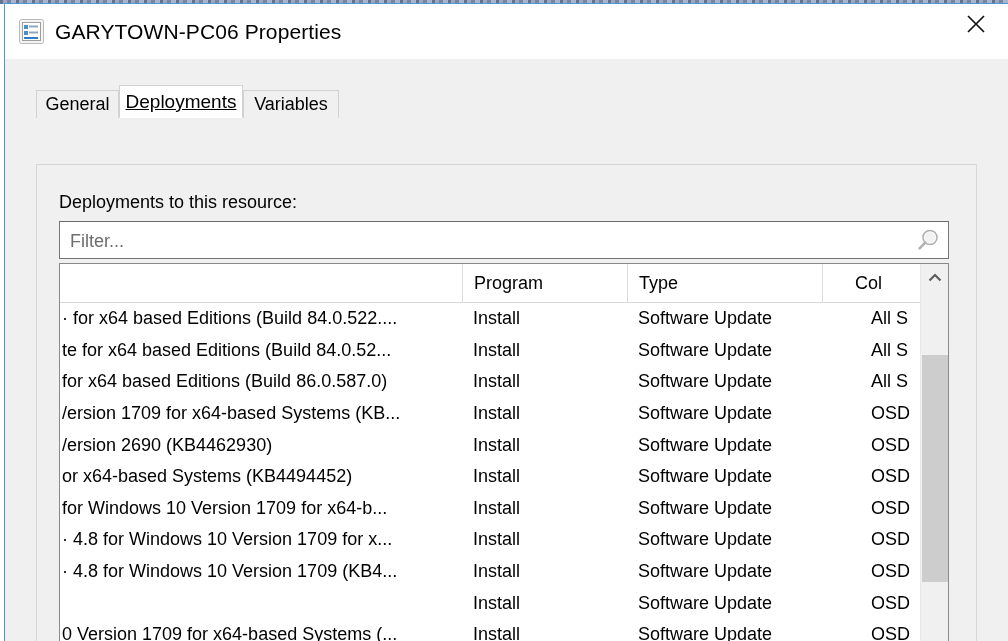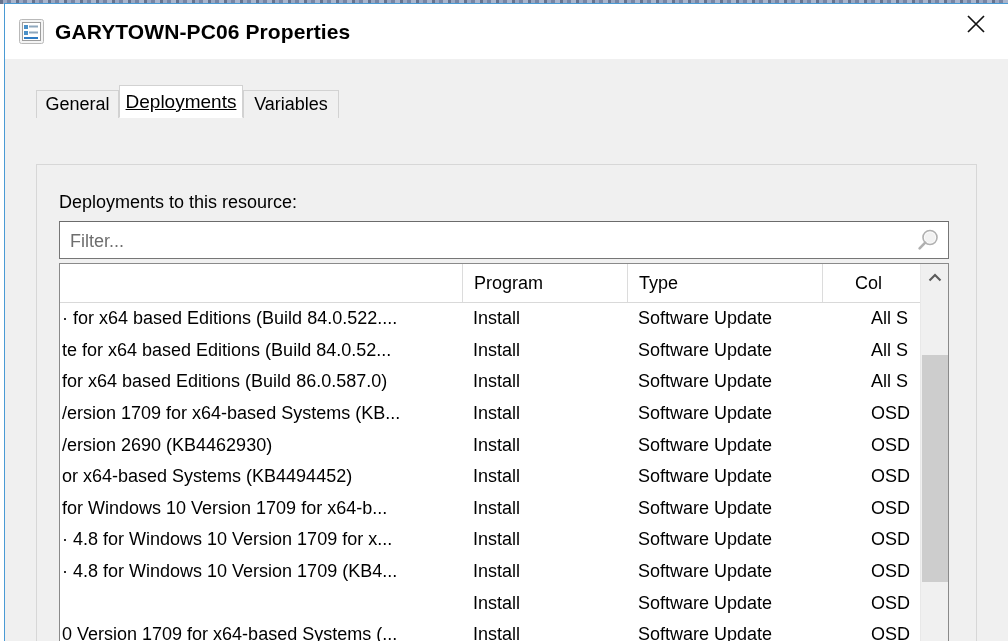--- a/index.html
+++ b/index.html
@@ -42,21 +42,20 @@
     box-sizing: border-box;
   }
 
   .titlebar {
     position: absolute;
     left: 0; top: 0;
     width: 100%;
     height: 55px;
     background: #ffffff;
     box-sizing: border-box;
-    font-weight: bold;
   }
   .title-icon {
     position: absolute;
     left: 14px; top: 15px;
     width: 25px; height: 25px;
   }
   .title-text {
     position: absolute;
     left: 50px; top: 16px;
     font-size: 21px;

